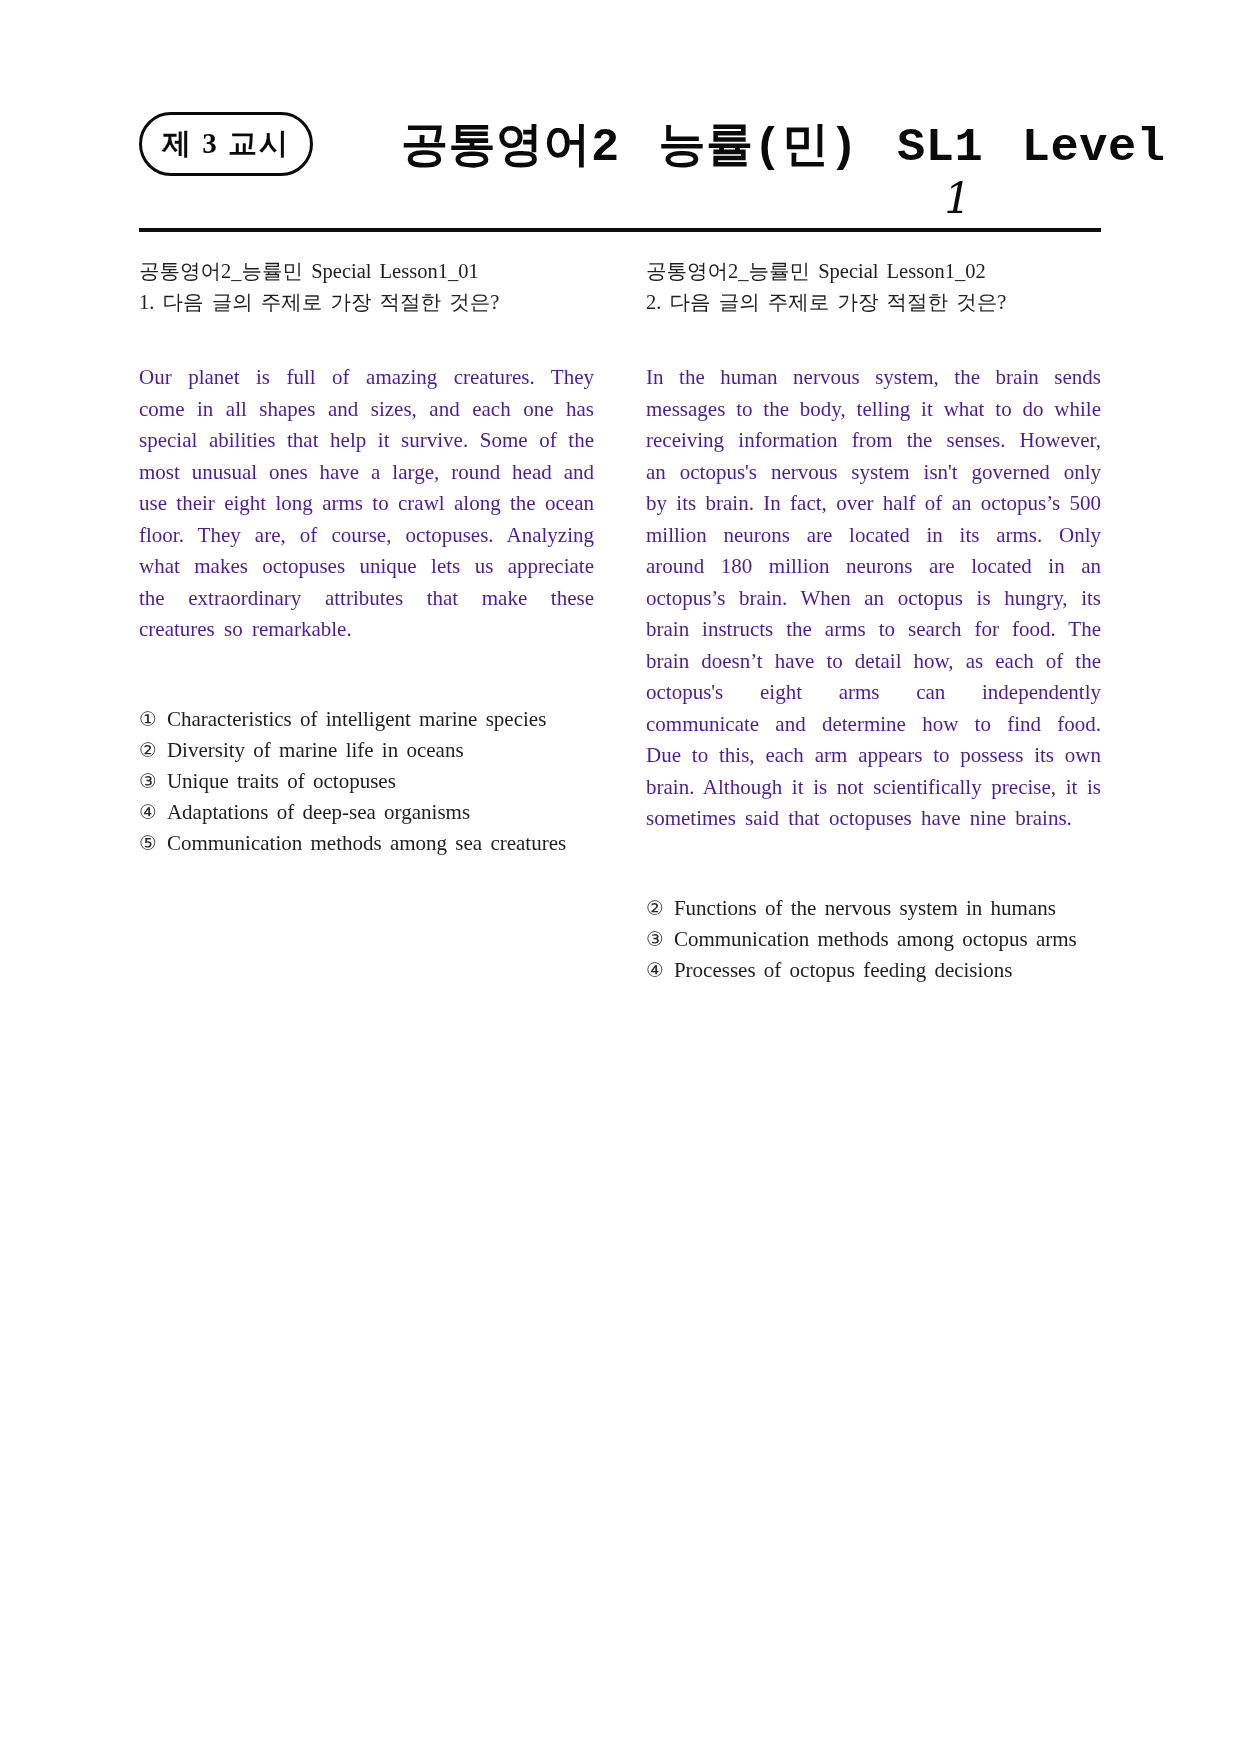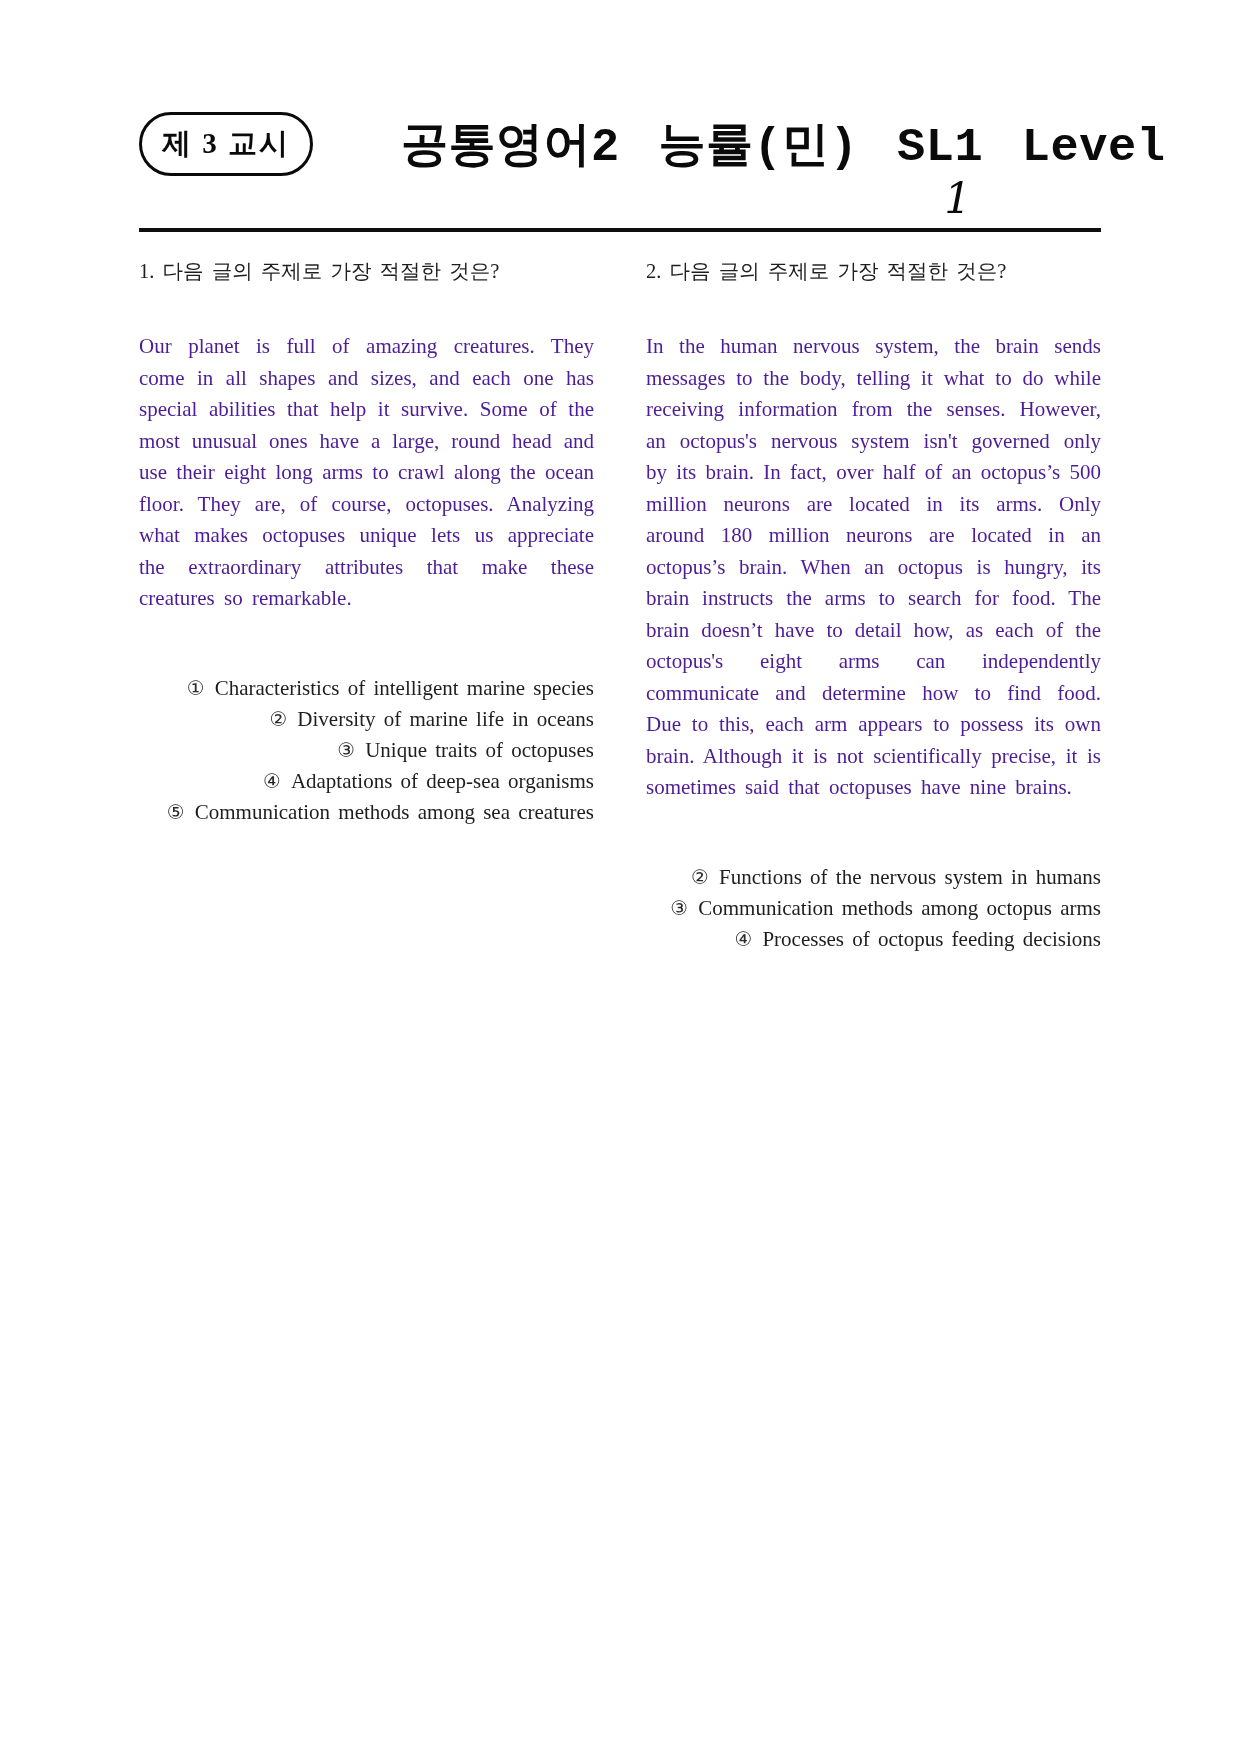--- a/index.html
+++ b/index.html
@@ -80,21 +80,20 @@
   .choices {
     list-style: none;
     margin: 58px 0 0 0;
     padding: 0;
   }
   .choice {
     font-size: 21px;
     line-height: 31px;
     color: #1e1e1e;
     word-spacing: 3px;
-    text-align: right;
   }
   .marker {
     font-family: "DejaVu Sans", "Liberation Sans", sans-serif;
     font-size: 20px;
     margin-right: 10px;
     color: #2a2a2a;
   }
 </style>
 </head>
 <body>
@@ -106,32 +105,34 @@
       <div class="badge">제 3 교시</div>
       <h1 class="title">공통영어2 능률(민) SL1 Level - B</h1>
     </div>
     <div class="page-number">1</div>
     <hr class="rule">
   </header>
 
   <main class="columns">
 
     <section class="column">
+      <div class="meta">공통영어2_능률민 Special Lesson1_01</div>
       <div class="prompt">1. 다음 글의 주제로 가장 적절한 것은?</div>
       <p class="passage">Our planet is full of amazing creatures. They come in all shapes and sizes, and each one has special abilities that help it survive. Some of the most unusual ones have a large, round head and use their eight long arms to crawl along the ocean floor. They are, of course, octopuses. Analyzing what makes octopuses unique lets us appreciate the extraordinary attributes that make these creatures so remarkable.</p>
       <ul class="choices">
         <li class="choice"><span class="marker">①</span><span class="choice-text">Characteristics of intelligent marine species</span></li>
         <li class="choice"><span class="marker">②</span><span class="choice-text">Diversity of marine life in oceans</span></li>
         <li class="choice"><span class="marker">③</span><span class="choice-text">Unique traits of octopuses</span></li>
         <li class="choice"><span class="marker">④</span><span class="choice-text">Adaptations of deep-sea organisms</span></li>
         <li class="choice"><span class="marker">⑤</span><span class="choice-text">Communication methods among sea creatures</span></li>
       </ul>
     </section>
 
     <section class="column">
+      <div class="meta">공통영어2_능률민 Special Lesson1_02</div>
       <div class="prompt">2. 다음 글의 주제로 가장 적절한 것은?</div>
       <p class="passage">In the human nervous system, the brain sends messages to the body, telling it what to do while receiving information from the senses. However, an octopus's nervous system isn't governed only by its brain. In fact, over half of an octopus’s 500 million neurons are located in its arms. Only around 180 million neurons are located in an octopus’s brain. When an octopus is hungry, its brain instructs the arms to search for food. The brain doesn’t have to detail how, as each of the octopus's eight arms can independently communicate and determine how to find food. Due to this, each arm appears to possess its own brain. Although it is not scientifically precise, it is sometimes said that octopuses have nine brains.</p>
       <ul class="choices">
         <li class="choice"><span class="marker">②</span><span class="choice-text">Functions of the nervous system in humans</span></li>
         <li class="choice"><span class="marker">③</span><span class="choice-text">Communication methods among octopus arms</span></li>
         <li class="choice"><span class="marker">④</span><span class="choice-text">Processes of octopus feeding decisions</span></li>
       </ul>
     </section>
 
   </main>

